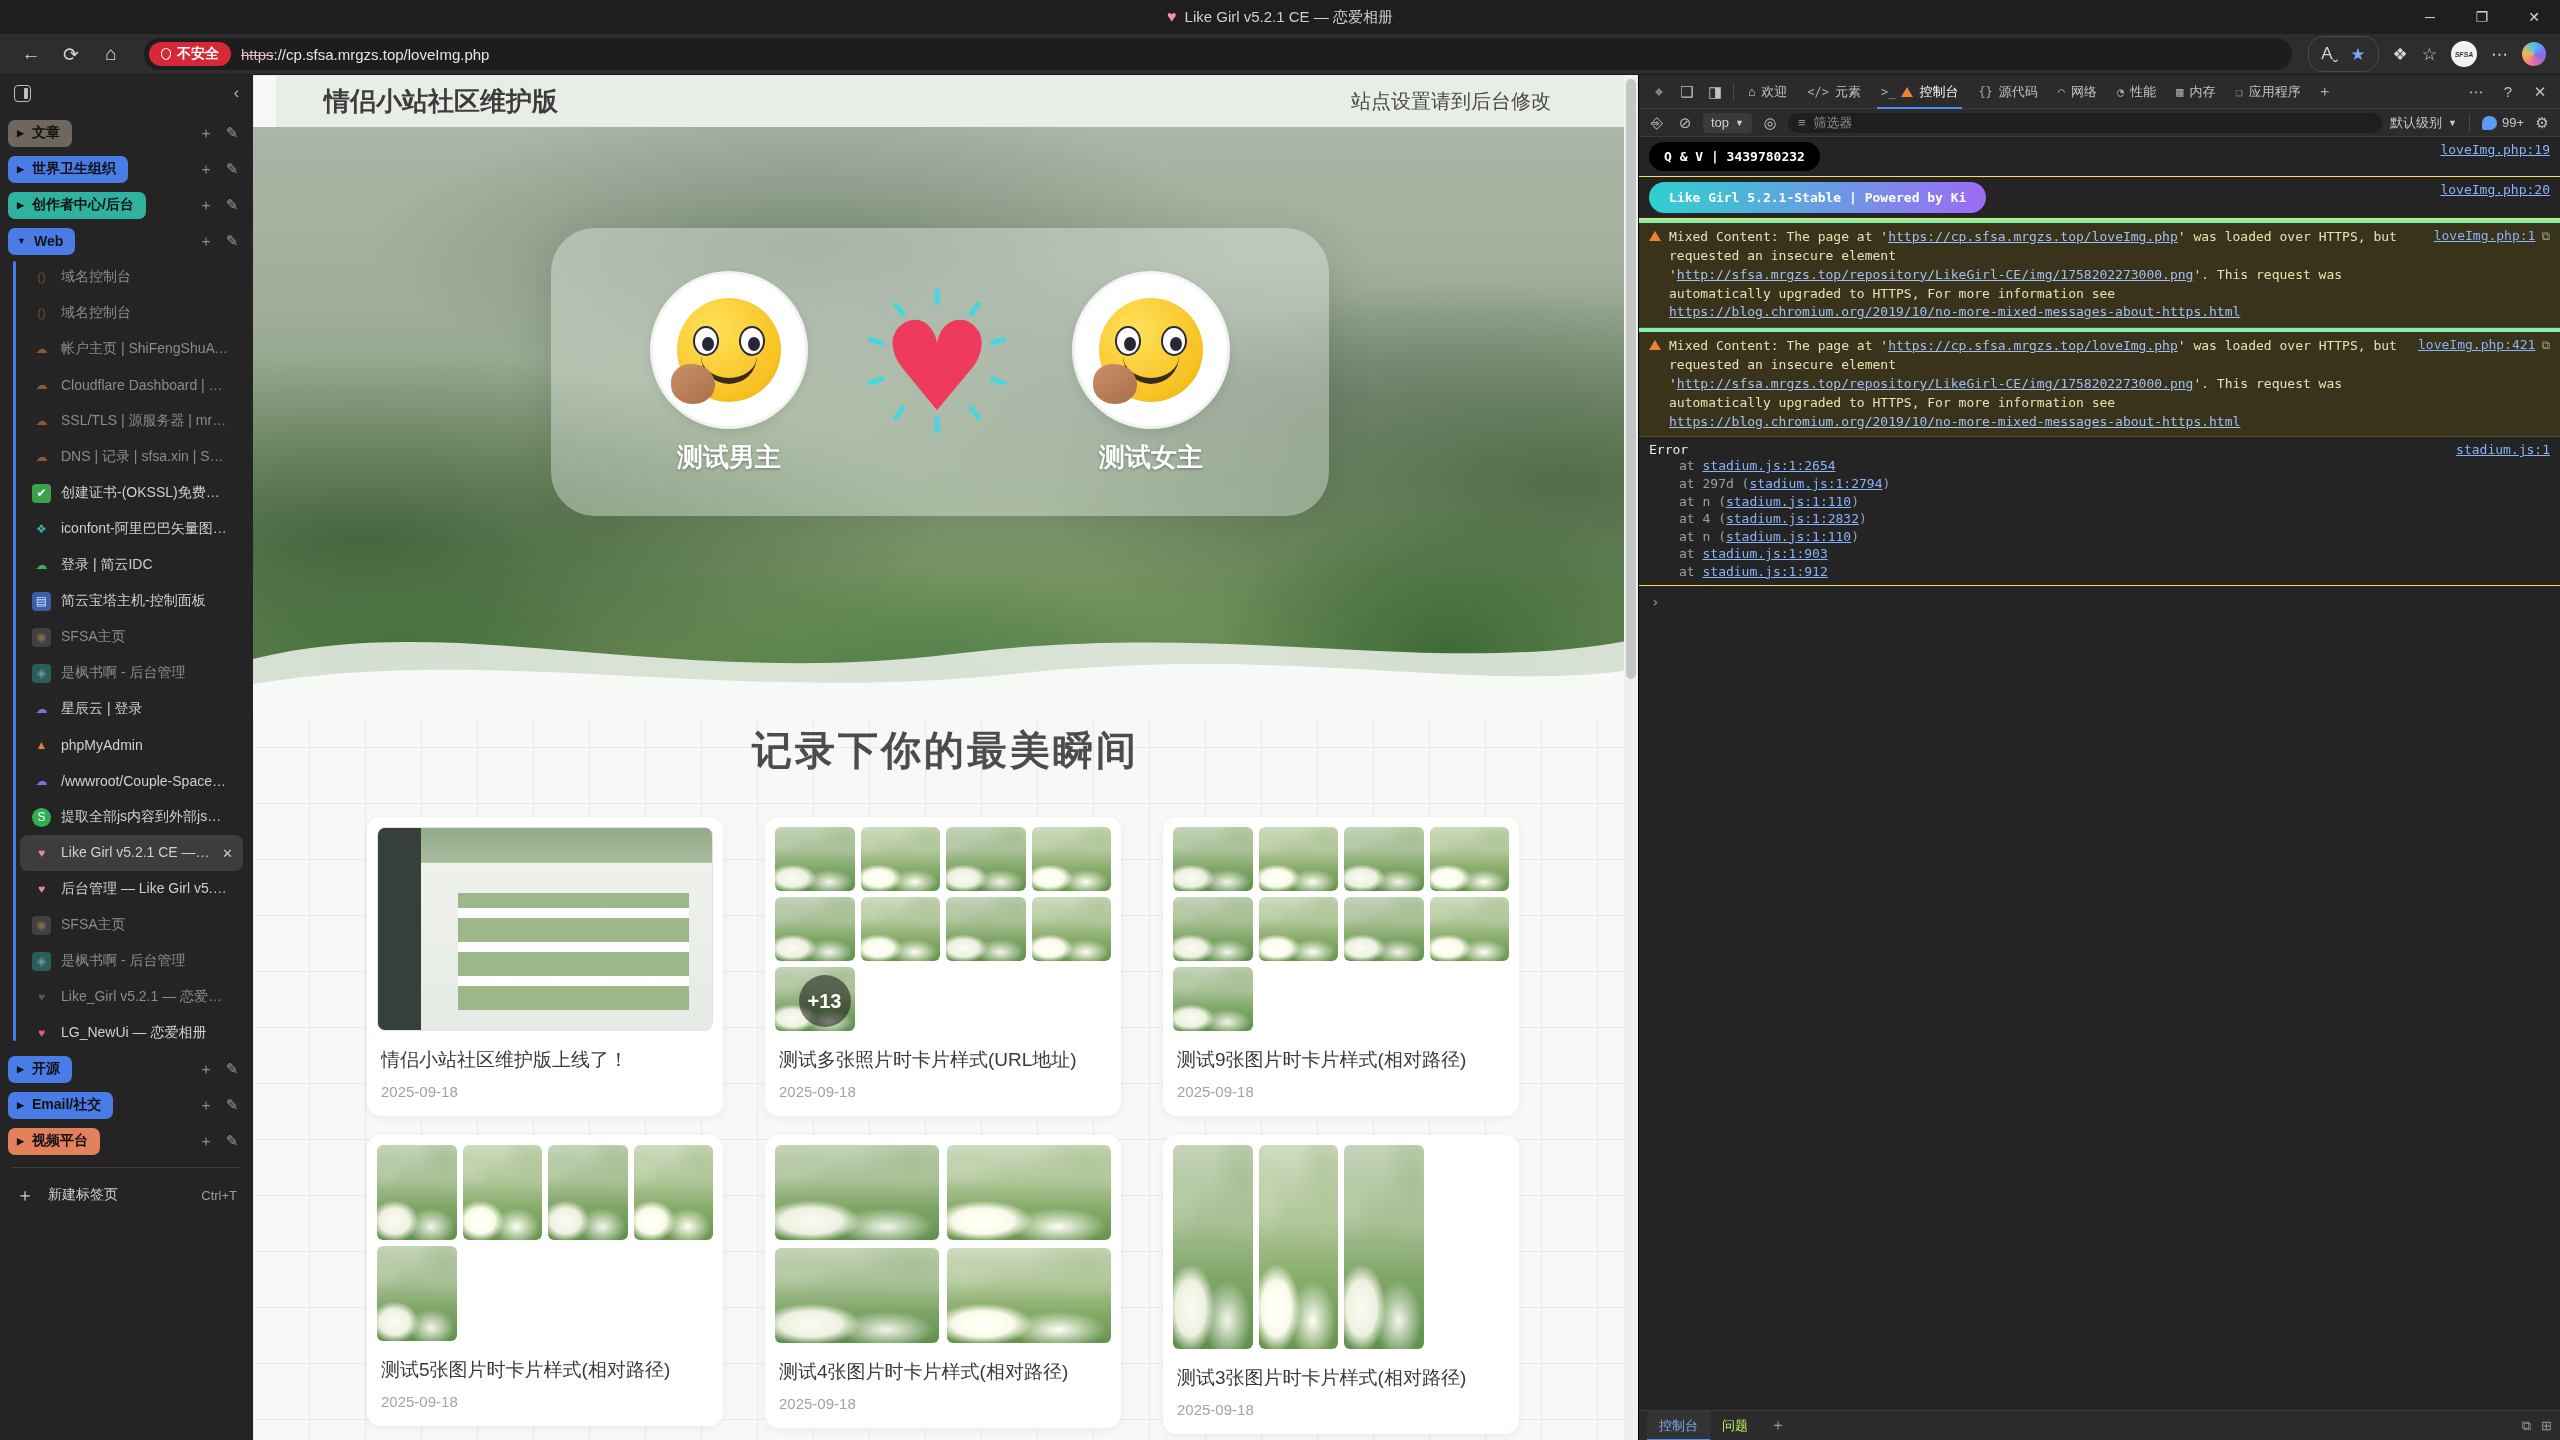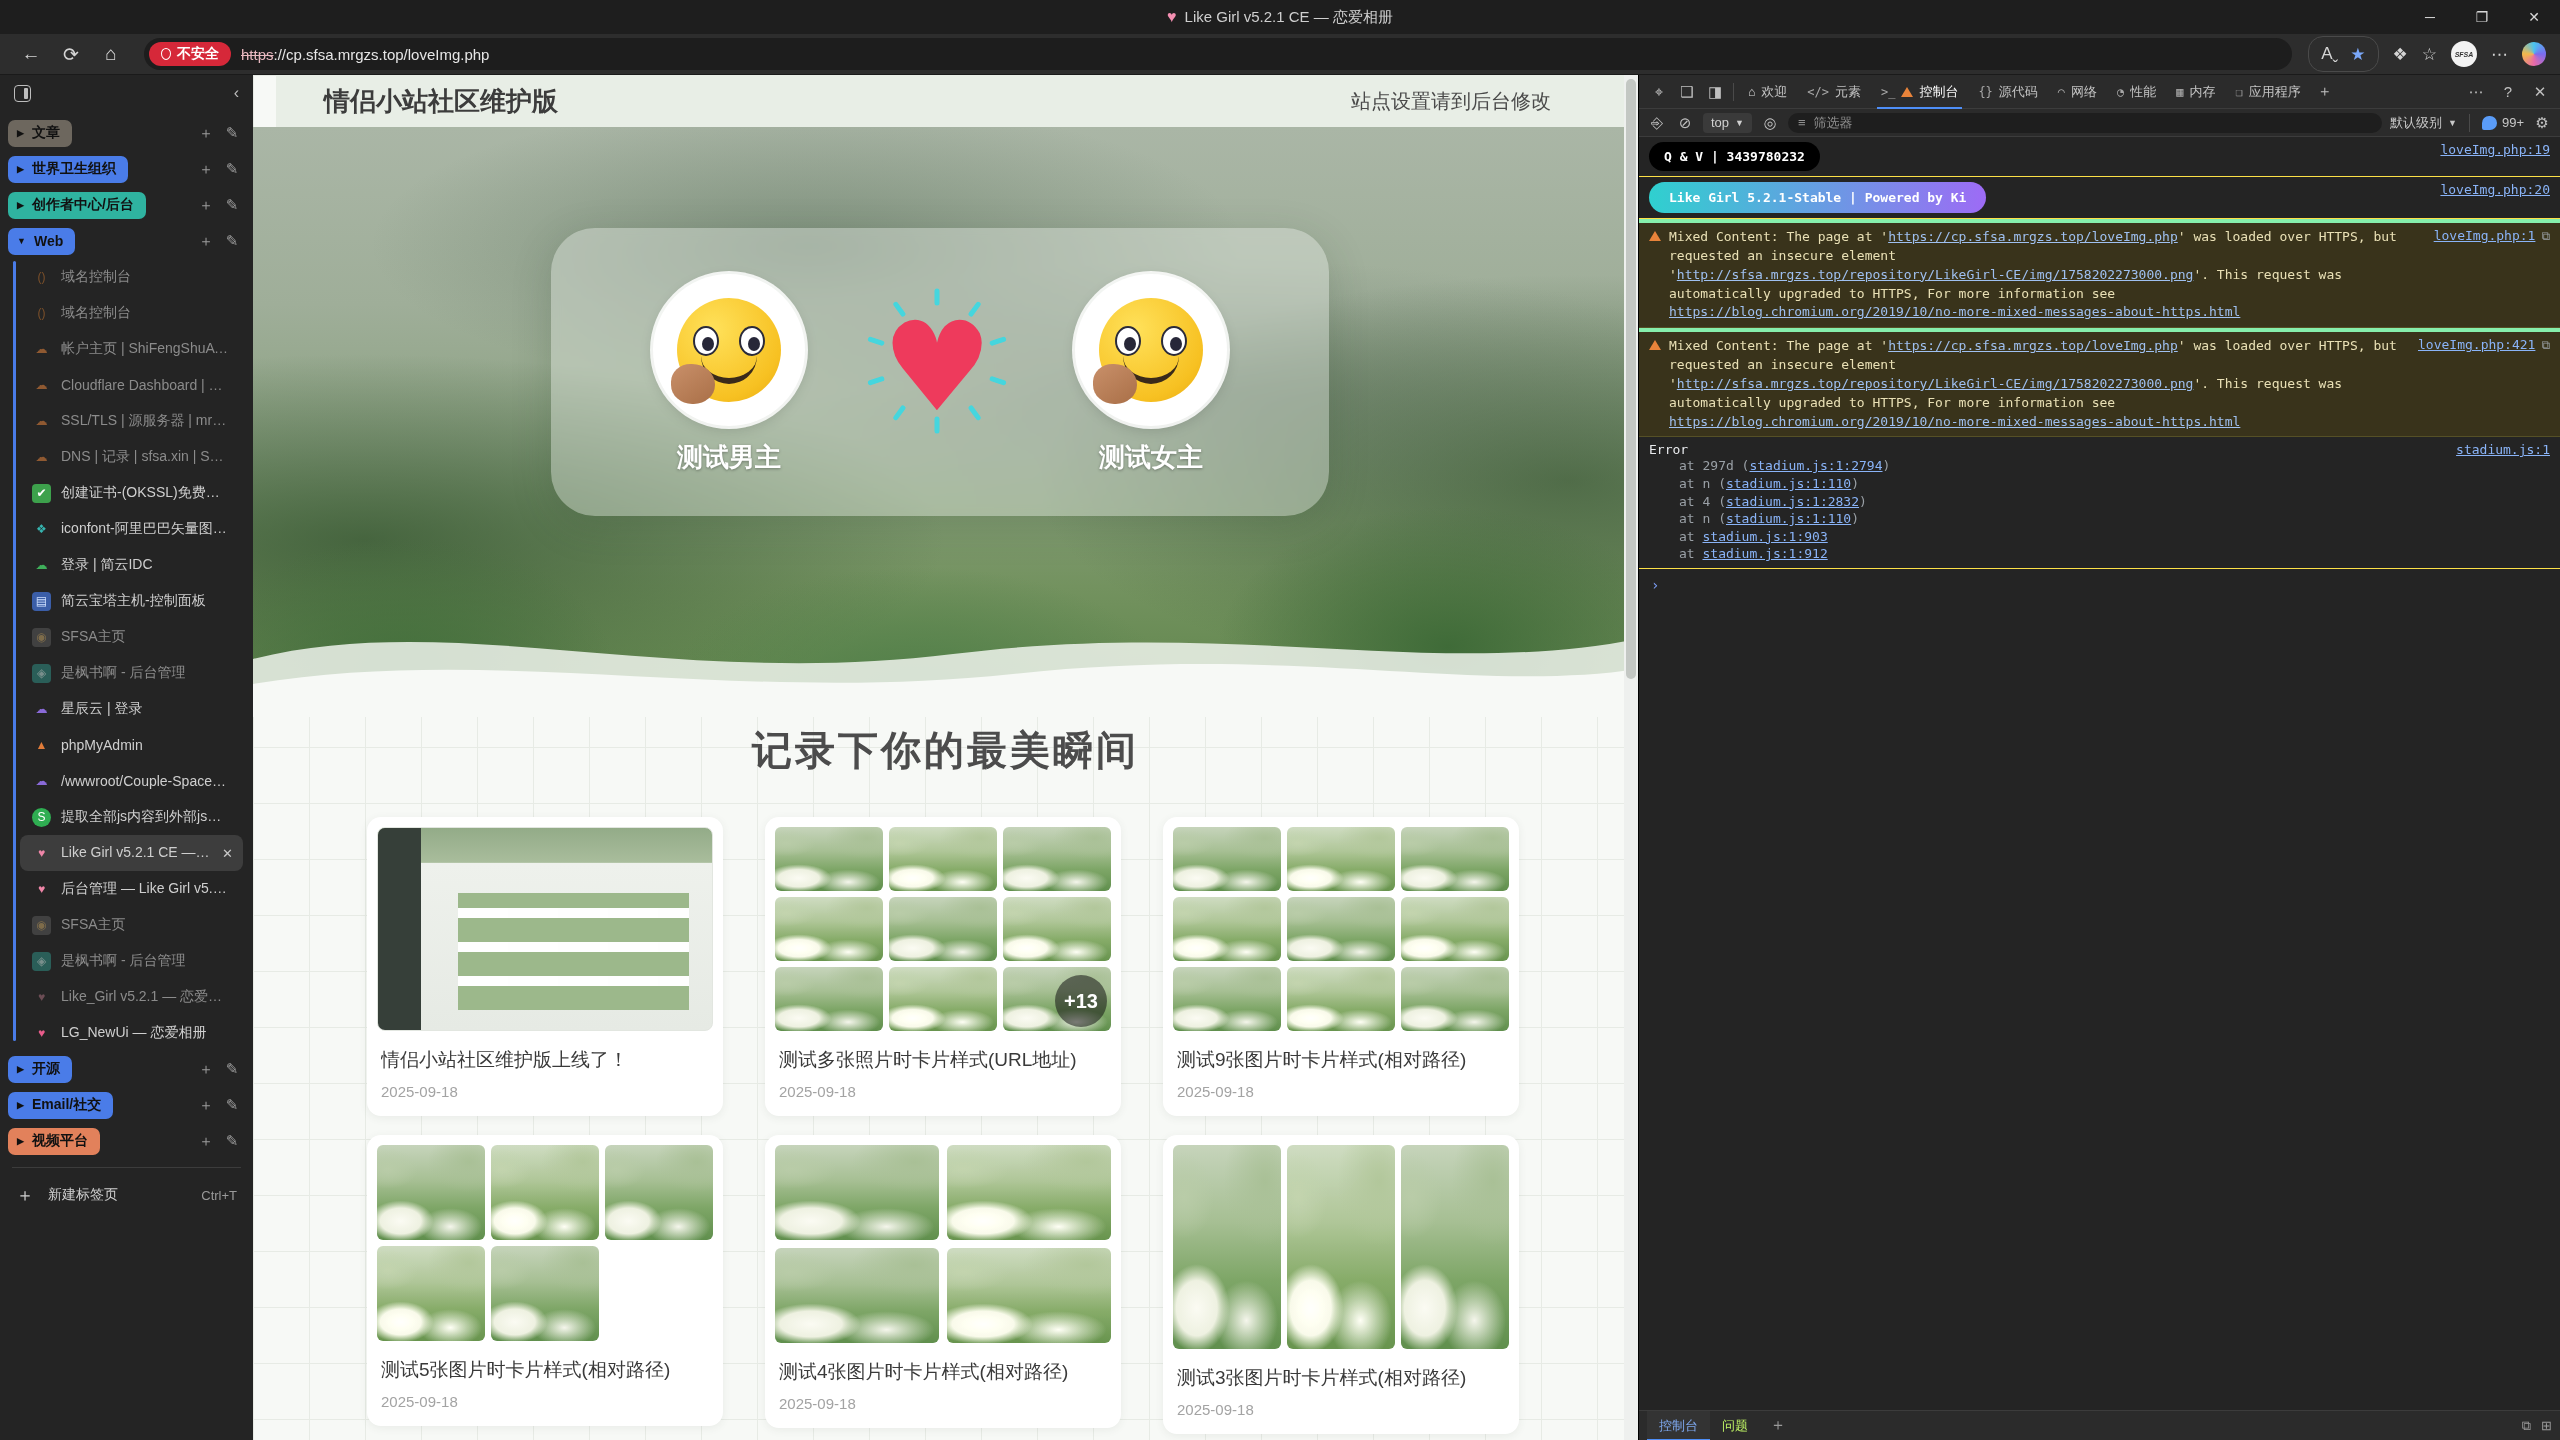--- a/index.html
+++ b/index.html
@@ -75,21 +75,21 @@
   .smile{position:absolute;left:24px;bottom:18px;width:56px;height:28px;border-radius:0 0 60px 60px;border-bottom:6px solid #3a2a1a;}
   .hand{position:absolute;left:-6px;bottom:-2px;width:44px;height:40px;border-radius:46% 54% 50% 50%;background:linear-gradient(145deg,#c9906a,#a96f47);}
   .av-label{position:absolute;top:212px;width:152px;text-align:center;color:#fff;font-weight:bold;font-size:26px;text-shadow:0 1px 3px rgba(0,0,0,.35);}
   .heart-wrap{position:absolute;left:316px;top:58px;width:140px;height:150px;}
   .heart{position:absolute;left:50%;top:54%;transform:translate(-50%,-50%);font-size:124px;color:#ee3a5c;line-height:1;font-family:"DejaVu Sans",sans-serif;}
   .dash{position:absolute;left:50%;top:50%;width:5px;height:17px;border-radius:3px;background:#45d6de;}
   .section-title{position:absolute;left:0;top:648px;width:100%;text-align:center;font-family:"Liberation Serif",serif;font-weight:bold;font-size:40px;color:#4c4c4c;letter-spacing:3px;}
   .card{position:absolute;width:356px;background:#fff;border-radius:14px;box-shadow:0 2px 8px rgba(60,80,60,.08);padding:10px 10px 16px;}
   .card-title{font-size:19px;color:#3a3a3a;margin:16px 4px 0;white-space:nowrap;overflow:hidden;}
   .card-date{font-size:15px;color:#a3a3a3;margin:10px 4px 0;}
-  .grid3{display:grid;grid-template-columns:repeat(3,1fr);gap:6px;}
+  .grid3{display:grid;grid-template-columns:repeat(4,1fr);gap:6px;}
   .grid2{display:grid;grid-template-columns:repeat(2,1fr);gap:8px;}
   .ph{border-radius:6px;position:relative;overflow:hidden;background:
       radial-gradient(42% 30% at 22% 80%, #fbfbf3 0%, #eef1e1 45%, rgba(238,241,225,0) 72%),
       radial-gradient(45% 30% at 68% 86%, #f5f6ec 0%, rgba(245,246,236,0) 65%),
       radial-gradient(55% 45% at 85% 18%, #a9c096 0%, rgba(169,192,150,0) 70%),
       radial-gradient(40% 30% at 10% 25%, #b9cca8 0%, rgba(185,204,168,0) 70%),
       linear-gradient(180deg,#c6d4bb 0%,#a6bf93 38%,#7ea667 66%,#608f4d 100%);}
   .ph:nth-child(even){filter:brightness(1.04) hue-rotate(-4deg);}
   .h64{height:64px;} .h95{height:95px;} .h204{height:204px;}
   .shot{height:204px;border-radius:8px;position:relative;overflow:hidden;border:1px solid #e2e6e0;background:linear-gradient(180deg,#93ab88 0%,#a9bd9c 17%,#eef1ec 17.5%,#e6eae4 100%);}
@@ -566,20 +566,21 @@
         <span class="srcwrap">
           <a class="clink">loveImg.php:421</a>
           <span class="copy-ic">⧉</span>
         </span>
       </div>
       <div class="msg" style="display: block;">
         <div style="display: flex; justify-content: space-between;">
           <span class="err-title">Error</span>
           <a class="clink">stadium.js:1</a>
         </div>
+        <div class="stack">    at <a class="clink">stadium.js:1:2654</a></div>
         <div class="stack">    at 297d (<a class="clink">stadium.js:1:2794</a>)</div>
         <div class="stack">    at n (<a class="clink">stadium.js:1:110</a>)</div>
         <div class="stack">    at 4 (<a class="clink">stadium.js:1:2832</a>)</div>
         <div class="stack">    at n (<a class="clink">stadium.js:1:110</a>)</div>
         <div class="stack">    at <a class="clink">stadium.js:1:903</a></div>
         <div class="stack">    at <a class="clink">stadium.js:1:912</a></div>
       </div>
       <div class="prompt">›</div>
     </div>
   <div class="dt-drawer" id="drawer">

